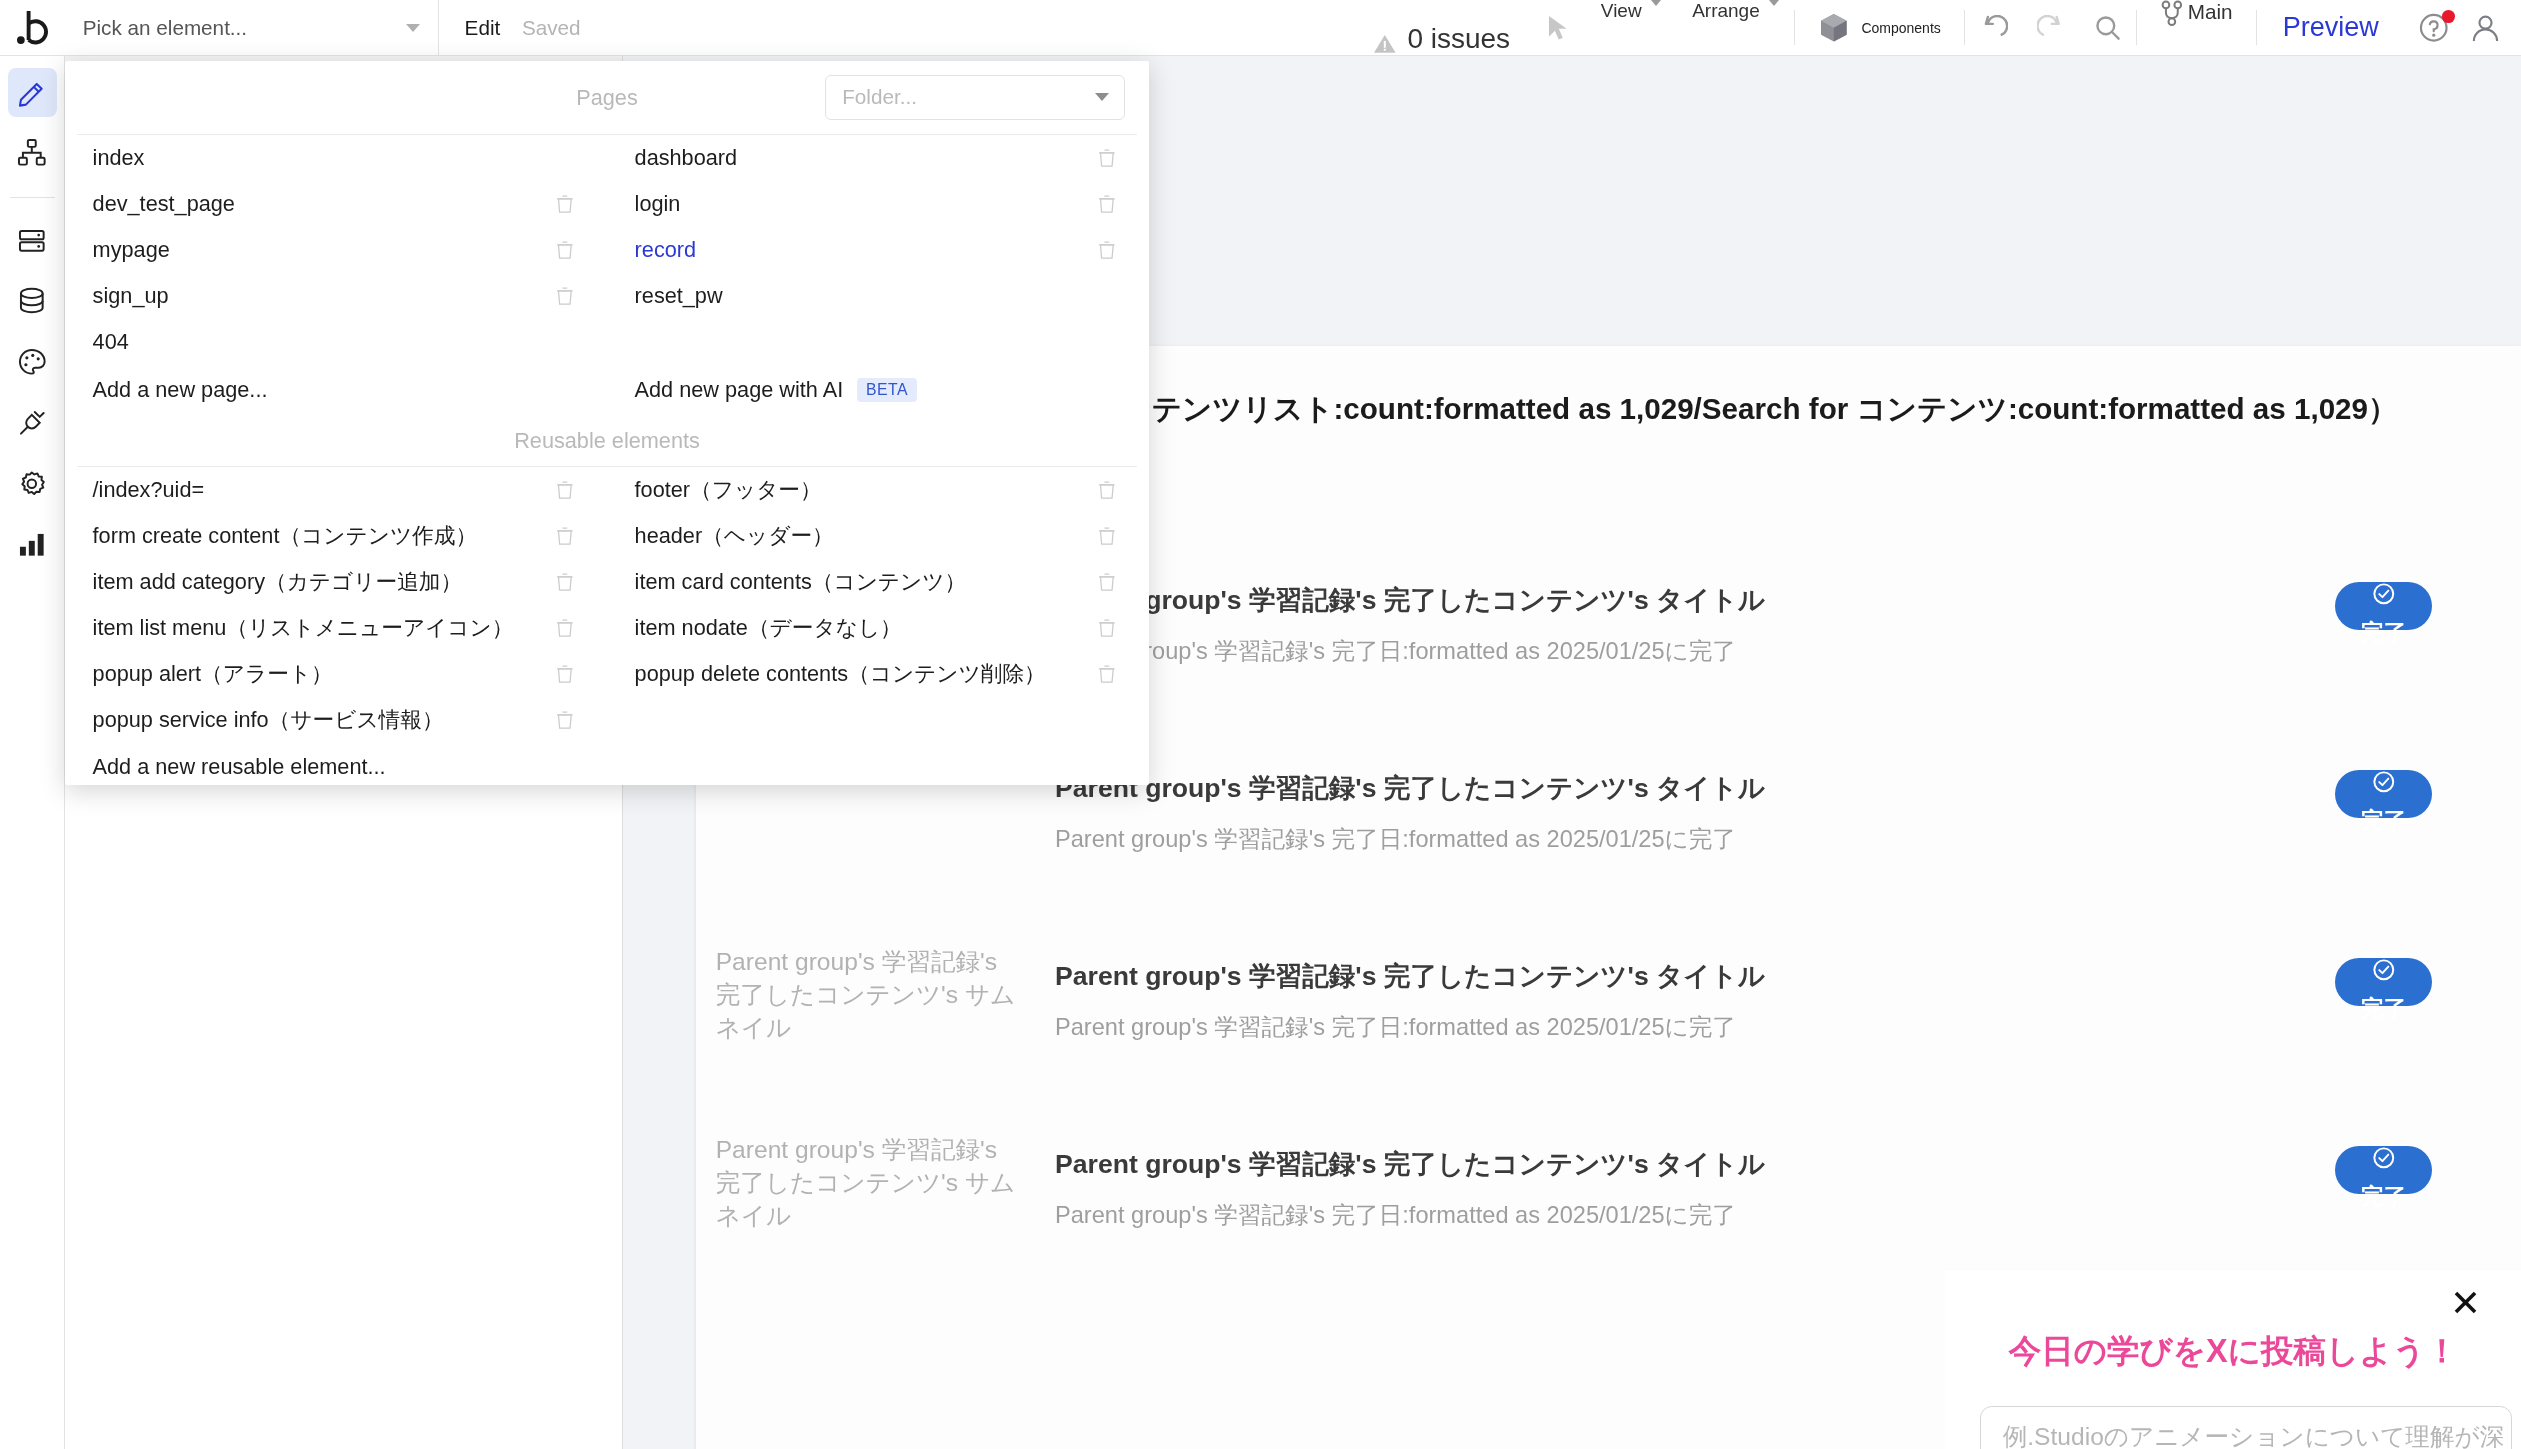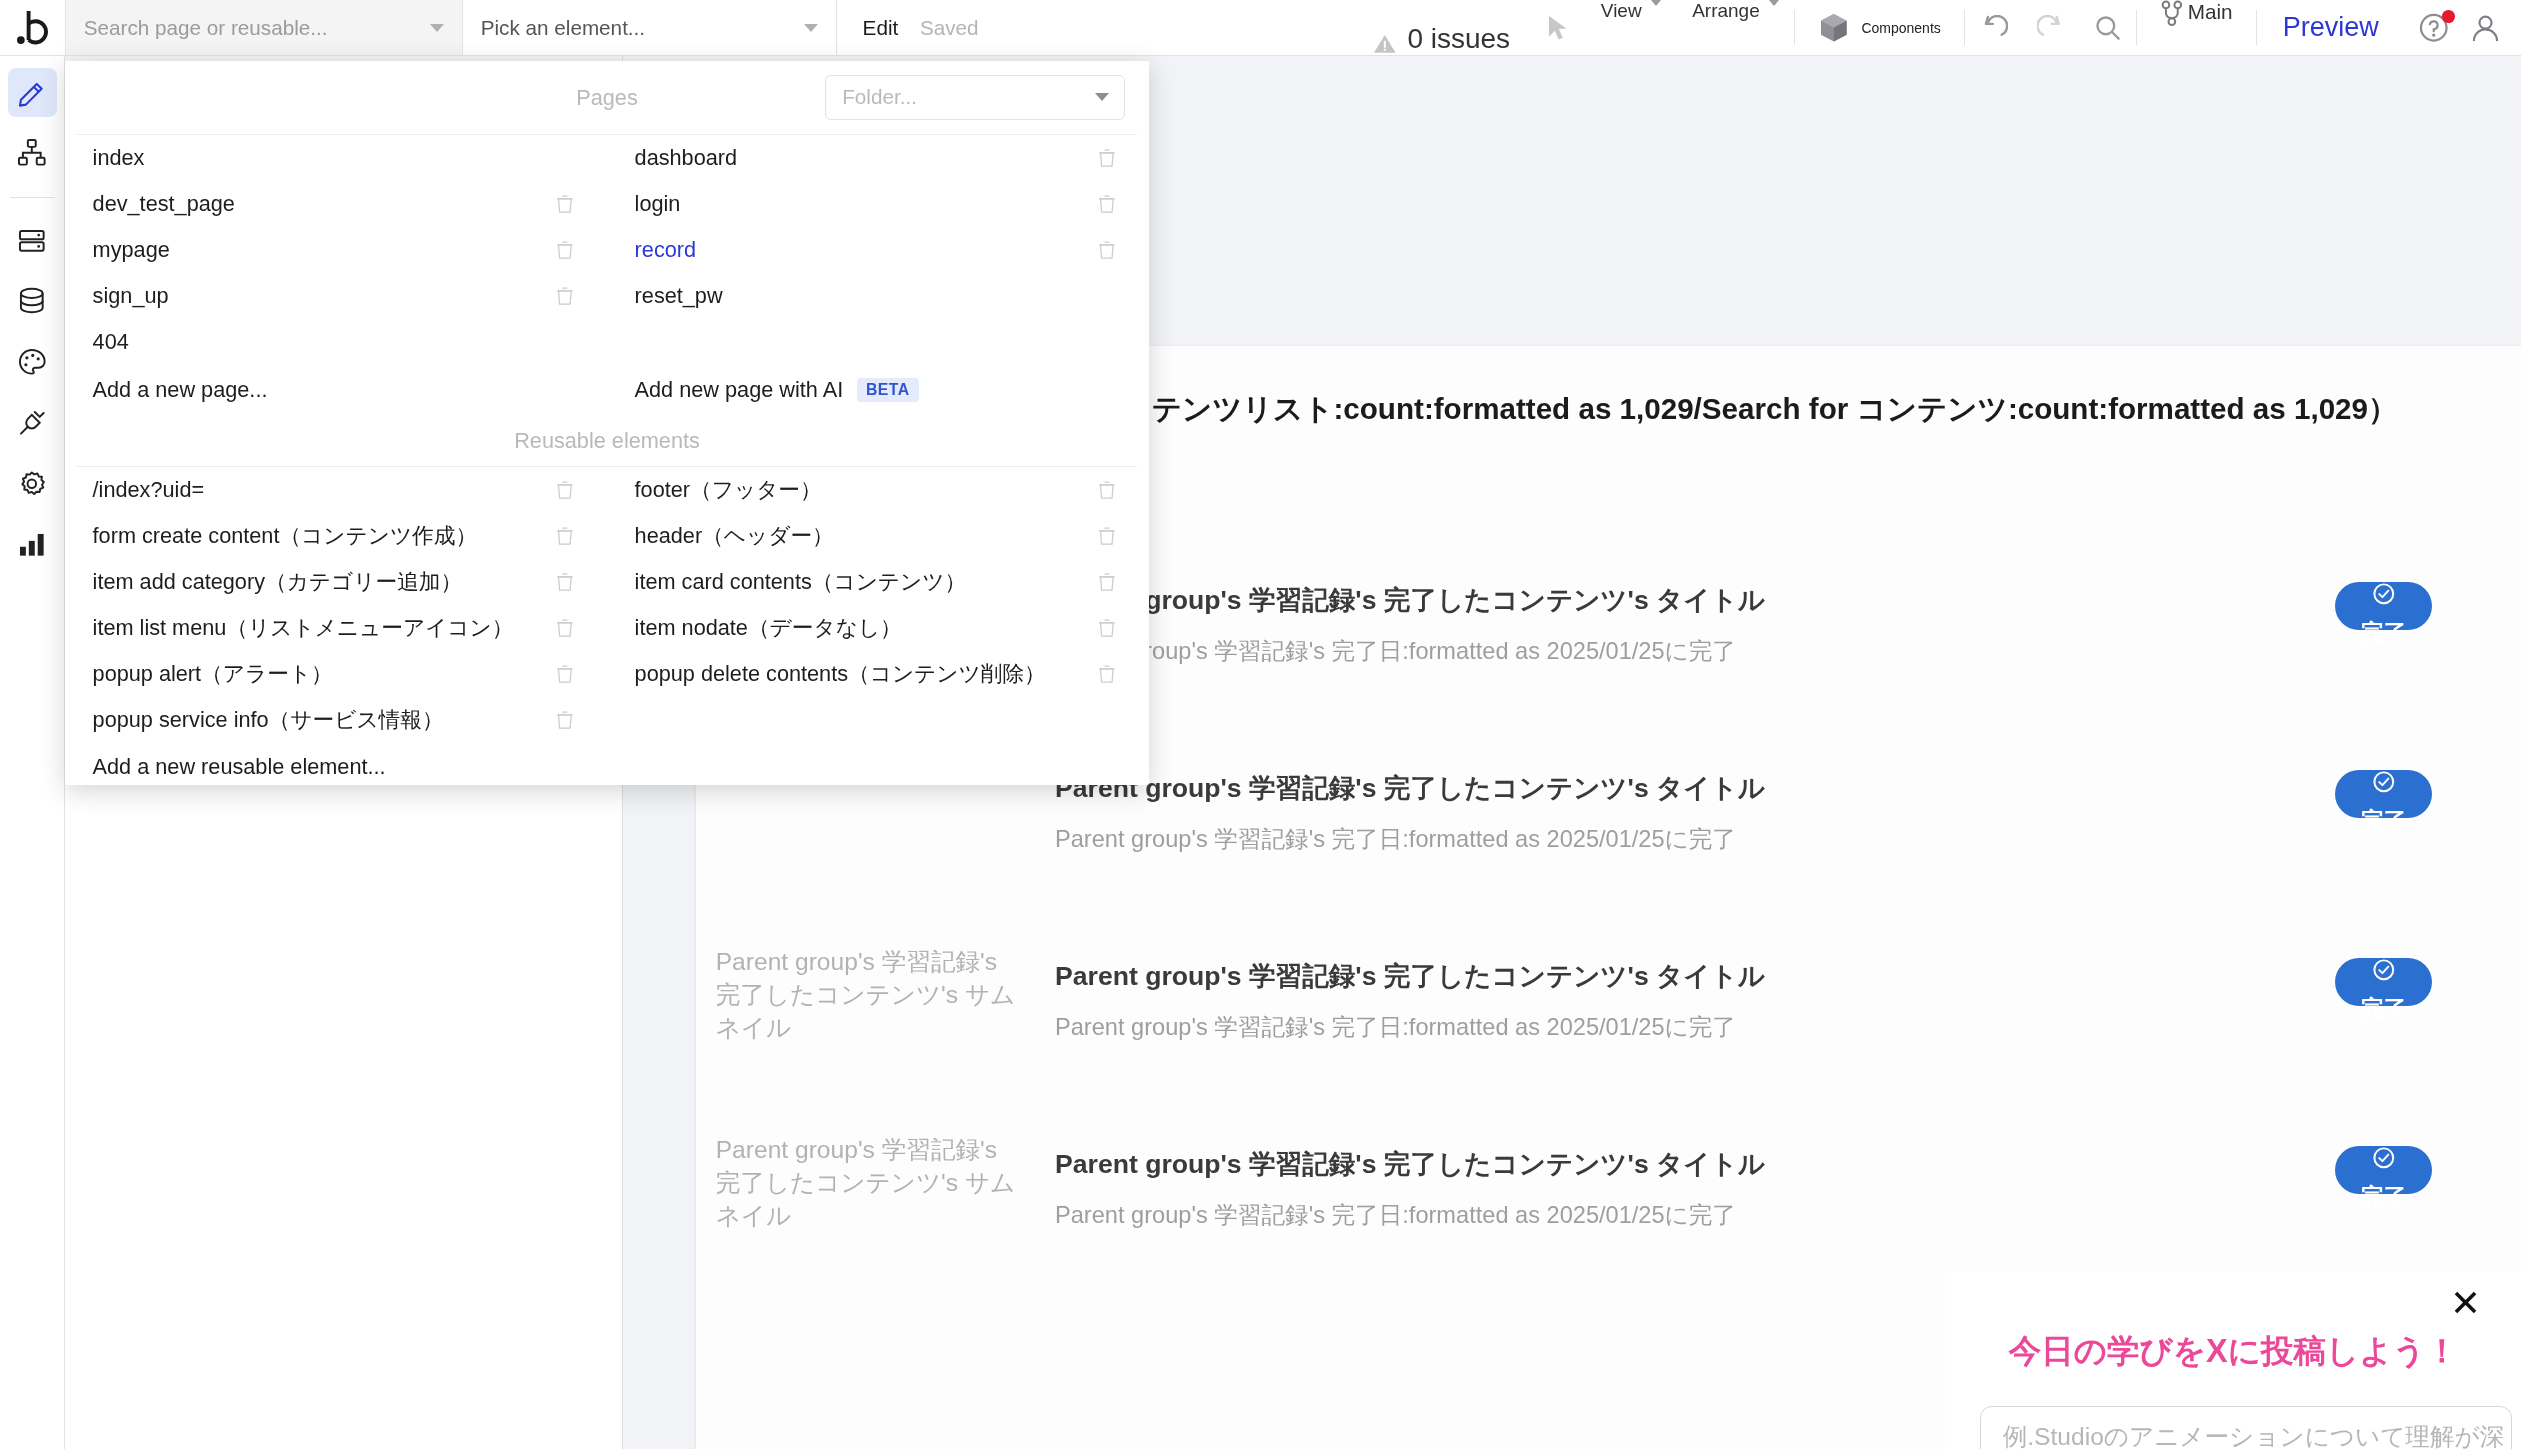--- a/index.html
+++ b/index.html
@@ -205,21 +205,21 @@
     display: flex; align-items: center; justify-content: space-between;
     height: 46px; padding: 0 33px 0 27.6px; font-size: 21.7px; color: #1d1d1d;
   }
   .dd-item.selected span.lbl { color: #2a38d4; }
   .dd-add {
     height: 49px; display: flex; align-items: center; padding: 0 27.6px;
     font-size: 21.7px; color: #1d1d1d;
   }
   .dd-add .beta {
     margin-left: 13.8px; background: #e3ebfd; color: #3355cc; font-size: 15.8px;
-    font-weight: 700; padding: 3px 8.9px; border-radius: 3.9px; letter-spacing: 0.5px;
+    font-weight: 400; padding: 3px 8.9px; border-radius: 3.9px; letter-spacing: 0.5px;
   }
   .trash { width: 17.7px; height: 19.7px; opacity: .45; }
   .dd-sect2 {
     text-align: center; font-size: 21.7px; color: #b9b9b9; padding: 13.8px 0 11.8px;
   }
   svg { display: block; }
 </style>
 </head>
 <body>
 
@@ -227,24 +227,20 @@
 
   <div class="toolbar">
     <div class="tb-logo">
       <svg width="33" height="39" viewBox="0 0 34 40">
           <circle cx="5" cy="33" r="4" fill="#1a1a1a"></circle>
           <path d="M13 3 v30" stroke="#1a1a1a" stroke-width="4" fill="none"></path>
           <path d="M13 16 a11 11 0 1 1 0 17" stroke="#1a1a1a" stroke-width="4" fill="none"></path>
         </svg>
     </div>
 
-    <div class="tb-search">
-      <span class="ph">Search page or reusable...</span>
-      <span class="caret"></span>
-    </div>
 
     <div class="tb-pick">
       <span class="ph">Pick an element...</span>
       <span class="caret"></span>
     </div>
 
     <div class="tb-edit">
       <span class="lbl-edit">Edit</span>
       <span class="lbl-saved">Saved</span>
     </div>

